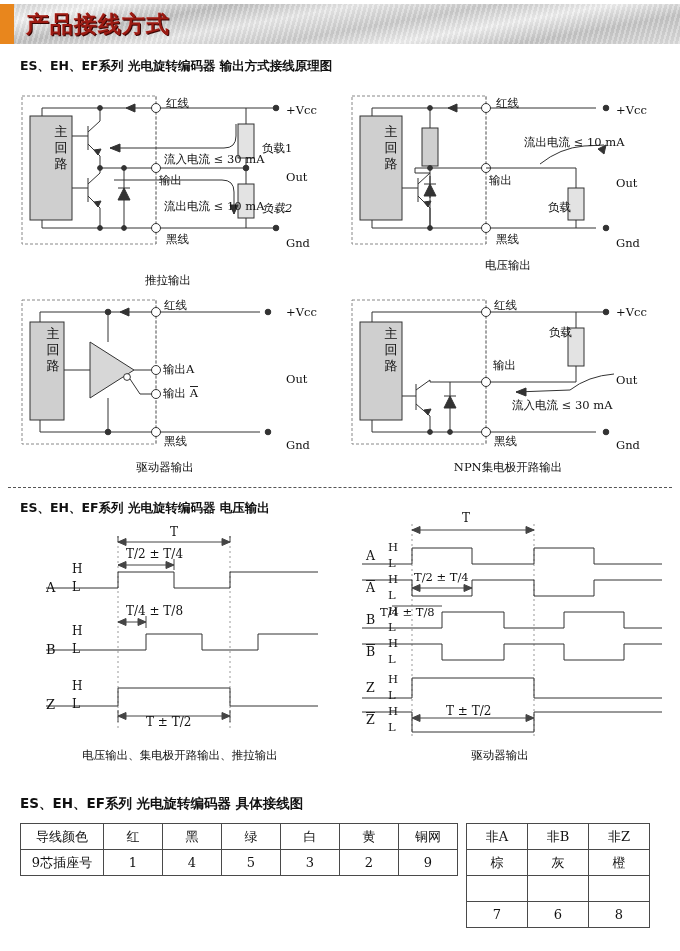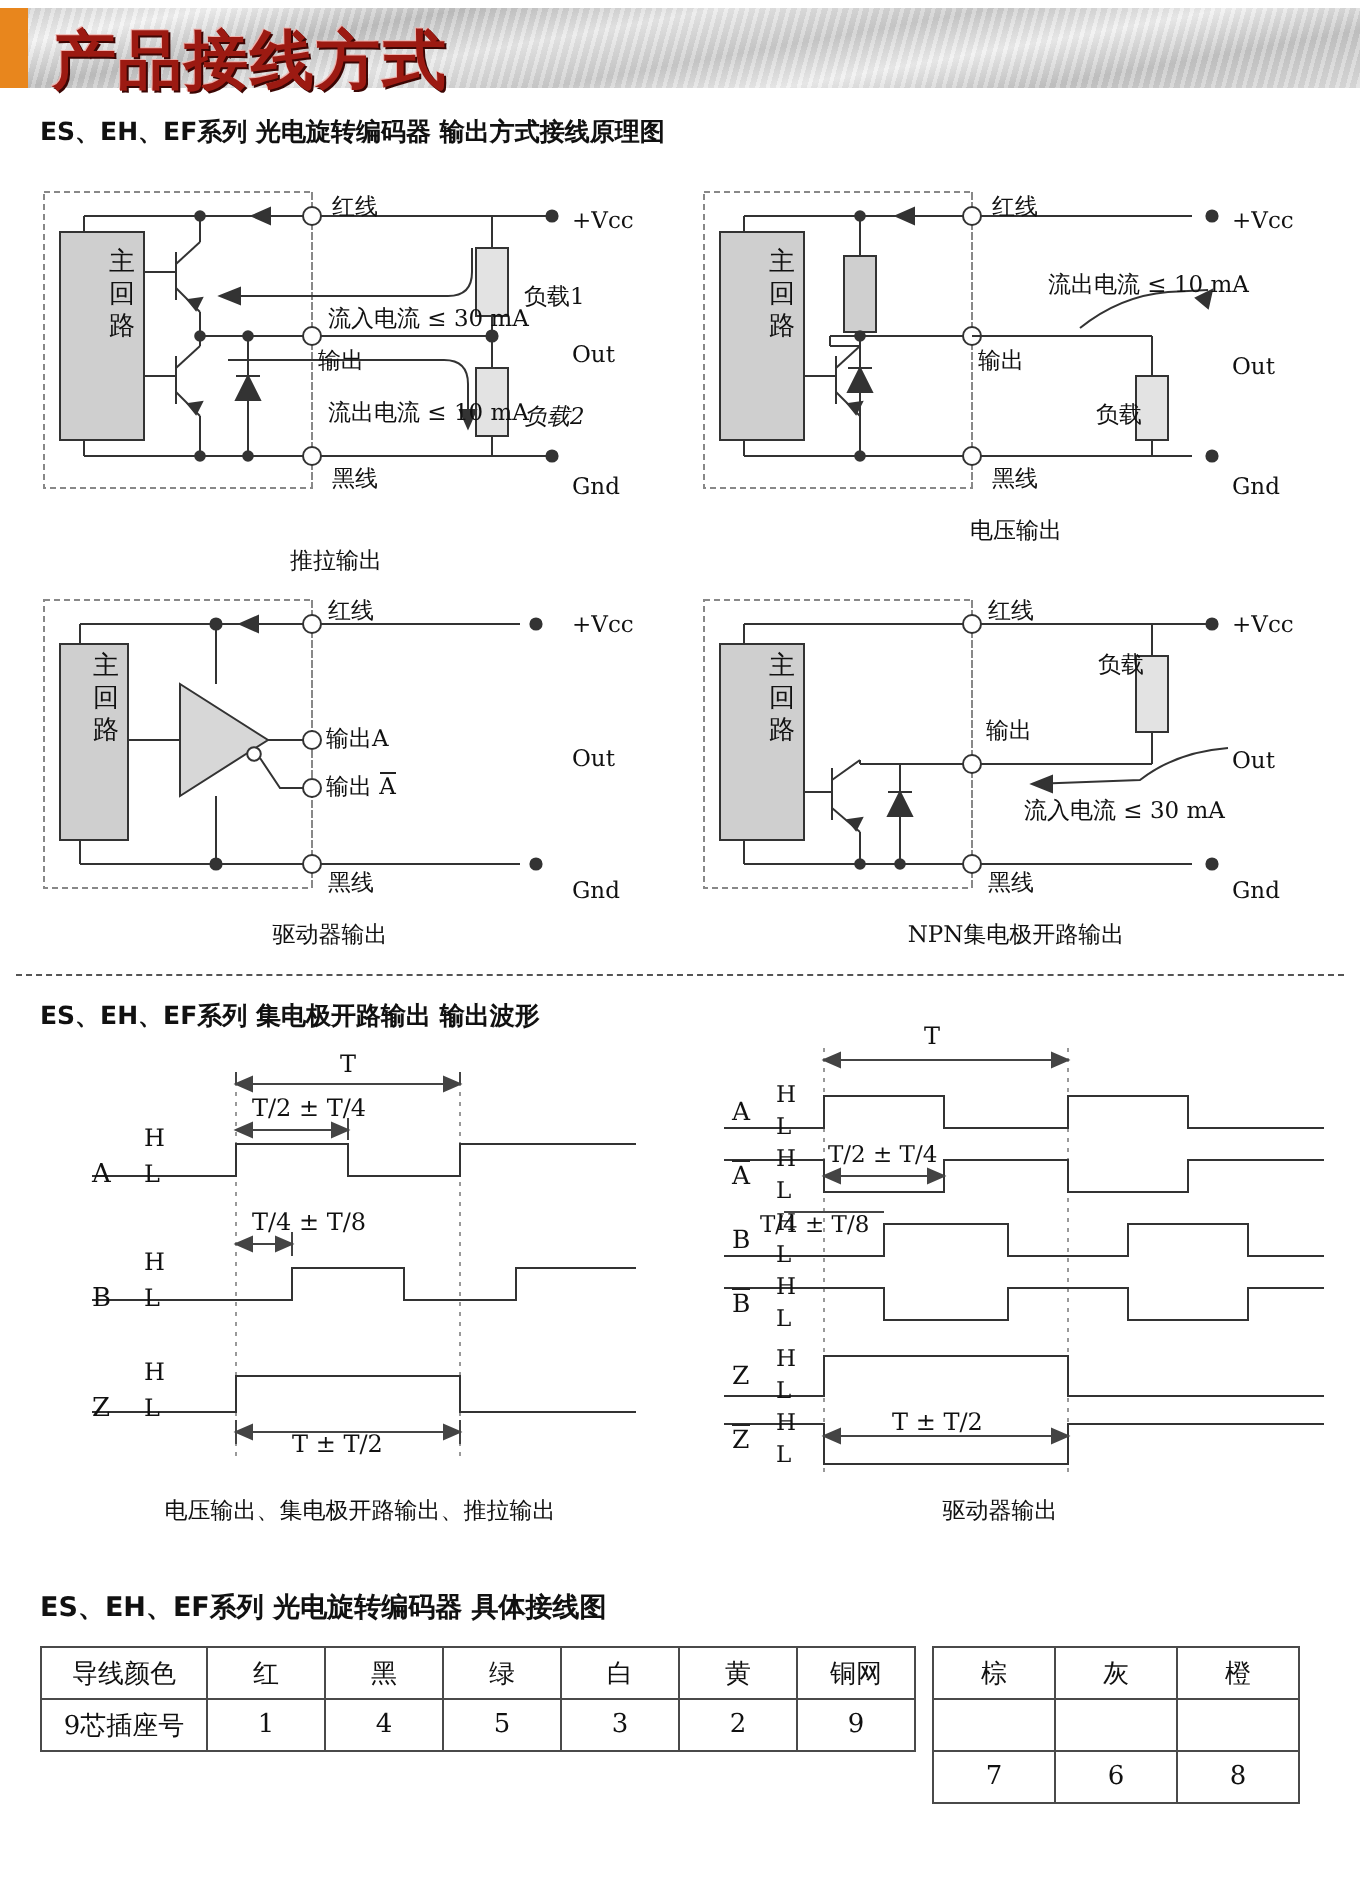--- a/index.html
+++ b/index.html
@@ -11,21 +11,21 @@
     background:linear-gradient(170deg,#cfcfcf 0%,#f2f2f2 12%,#bdbdbd 26%,#e8e8e8 40%,
        #c9c9c9 55%,#efefef 68%,#c2c2c2 82%,#dcdcdc 100%);
     overflow:hidden;}
   .banner::after{content:"";position:absolute;inset:0;
     background:repeating-linear-gradient(105deg,rgba(255,255,255,.45) 0 2px,
        rgba(150,150,150,.18) 2px 5px);opacity:.55;}
   .banner-bar{position:absolute;left:0;top:4px;width:14px;height:40px;
     background:#e8861d;z-index:3;}
   .banner-title{position:absolute;left:26px;top:9px;z-index:4;
     font-family:Liberation Serif, serif;
-    font-size:32px;font-weight:bold;letter-spacing:1px;color:#9c1a12;
+    font-size:23px;font-weight:bold;letter-spacing:1px;color:#9c1a12;
     text-shadow:1px 1px 0 #3b0604,-0.5px -0.5px 0 #efb3ae;}
 
   
   .sec-h{position:absolute;font-family:"DejaVu Sans","Liberation Sans",sans-serif;
     font-size:12.5px;font-weight:bold;color:#111;white-space:nowrap;}
 
   .divider{position:absolute;left:8px;width:664px;height:0;
     border-top:1px dashed #555;}
 
   
@@ -320,21 +320,21 @@
 <div class="cap" style="left:493px;top:358px;">输出</div>
 <div class="cap" style="left:549px;top:325px;">负载</div>
 <div class="cap" style="left:512px;top:398px;">流入电流 ≤ 30 mA</div>
 <div class="cap" style="left:616px;top:305px;font-family:'DejaVu Serif',serif;">+Vcc</div>
 <div class="cap" style="left:616px;top:373px;font-family:'DejaVu Serif',serif;">Out</div>
 <div class="cap" style="left:616px;top:438px;font-family:'DejaVu Serif',serif;">Gnd</div>
 <div class="cap" style="left:418px;top:460px;width:180px;">NPN集电极开路输出</div>
 
 <div class="divider" style="top:487px;"></div>
 
-<div class="sec-h" style="left:20px;top:500px;">ES、EH、EF系列 集电极开路输出 输出波形</div>
+<div class="sec-h" style="left:20px;top:500px;">ES、EH、EF系列 光电旋转编码器 电压输出</div>
 
 <div class="canvas" style="left:18px;top:522px;">
 <svg width="320" height="220" viewBox="0 0 320 220">
   <g stroke="#444" fill="none" stroke-width="1">
 
     <line x1="100" y1="14" x2="100" y2="206" stroke="#999" stroke-dasharray="2,3"></line>
     <line x1="212" y1="14" x2="212" y2="206" stroke="#999" stroke-dasharray="2,3"></line>
 
     <line x1="100" y1="20" x2="212" y2="20"></line>
     <path d="M100 20 l8 -3.5 0 7 z" fill="#444"></path>
@@ -473,20 +473,25 @@
       <td class="c">3</td>
       <td class="c">2</td>
       <td class="c">9</td>
     </tr>
   </tbody>
 </table>
 
 <table class="wire t2" style="left:466px;top:823px;">
   <tbody>
     <tr>
+      <td>非A</td>
+      <td>非B</td>
+      <td>非Z</td>
+    </tr>
+    <tr>
       <td>棕</td>
       <td>灰</td>
       <td>橙</td>
     </tr>
     <tr>
       <td></td>
       <td></td>
       <td></td>
     </tr>
     <tr>

